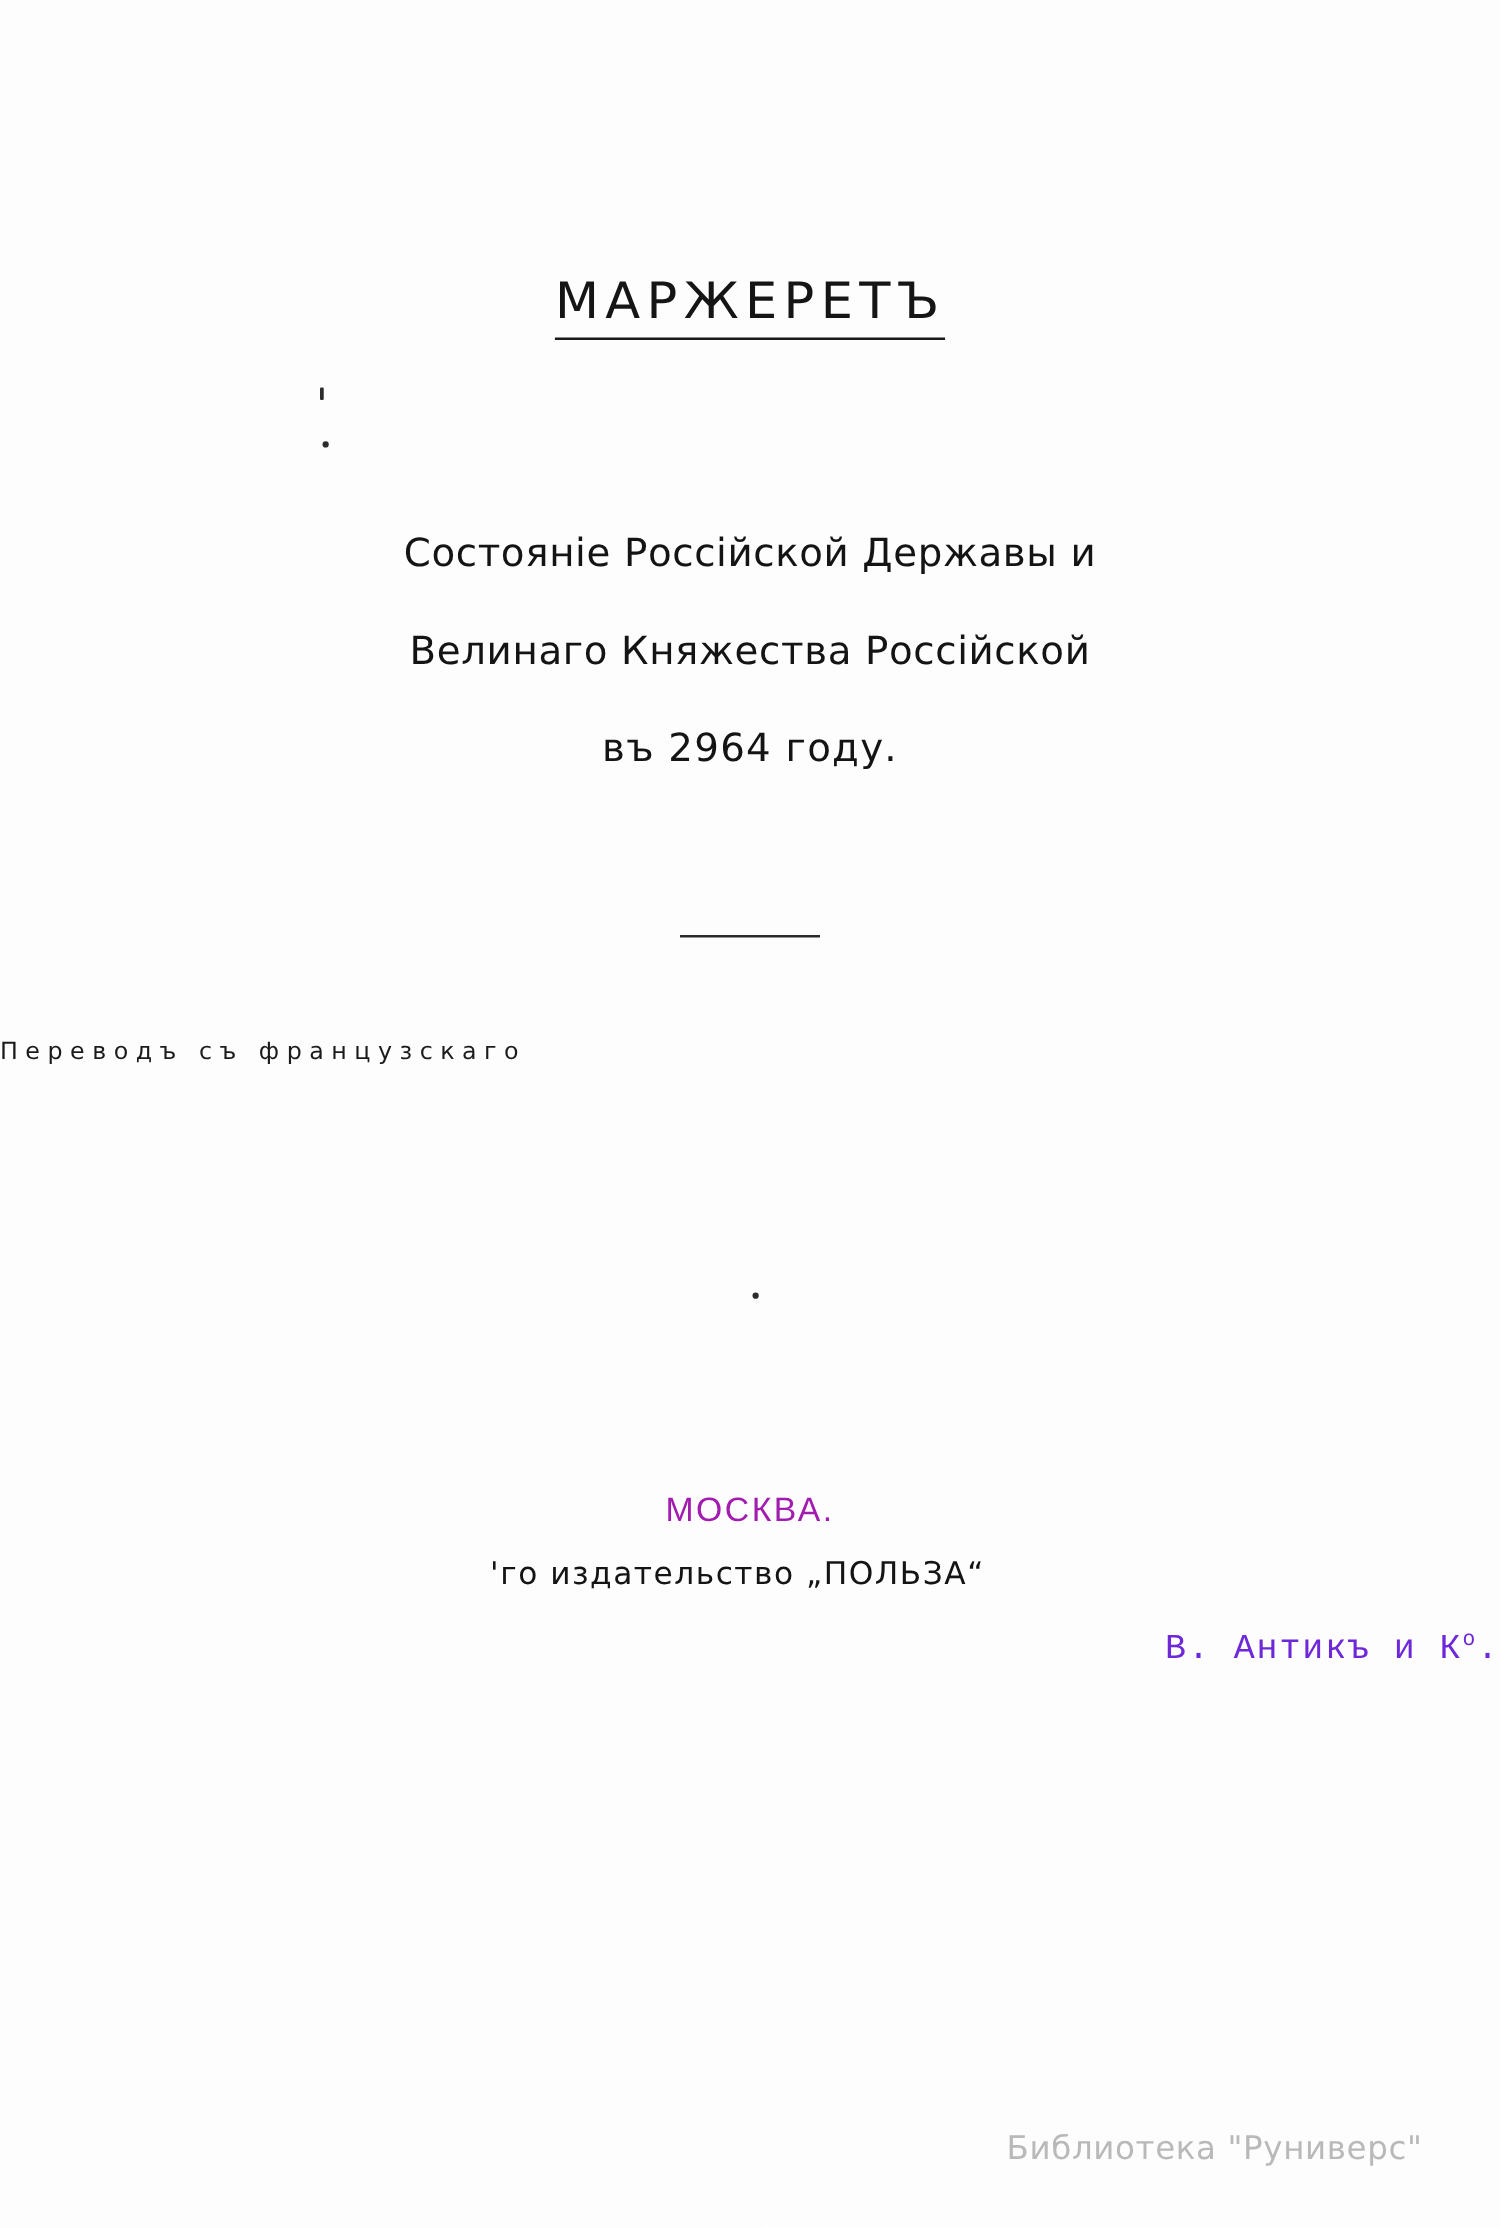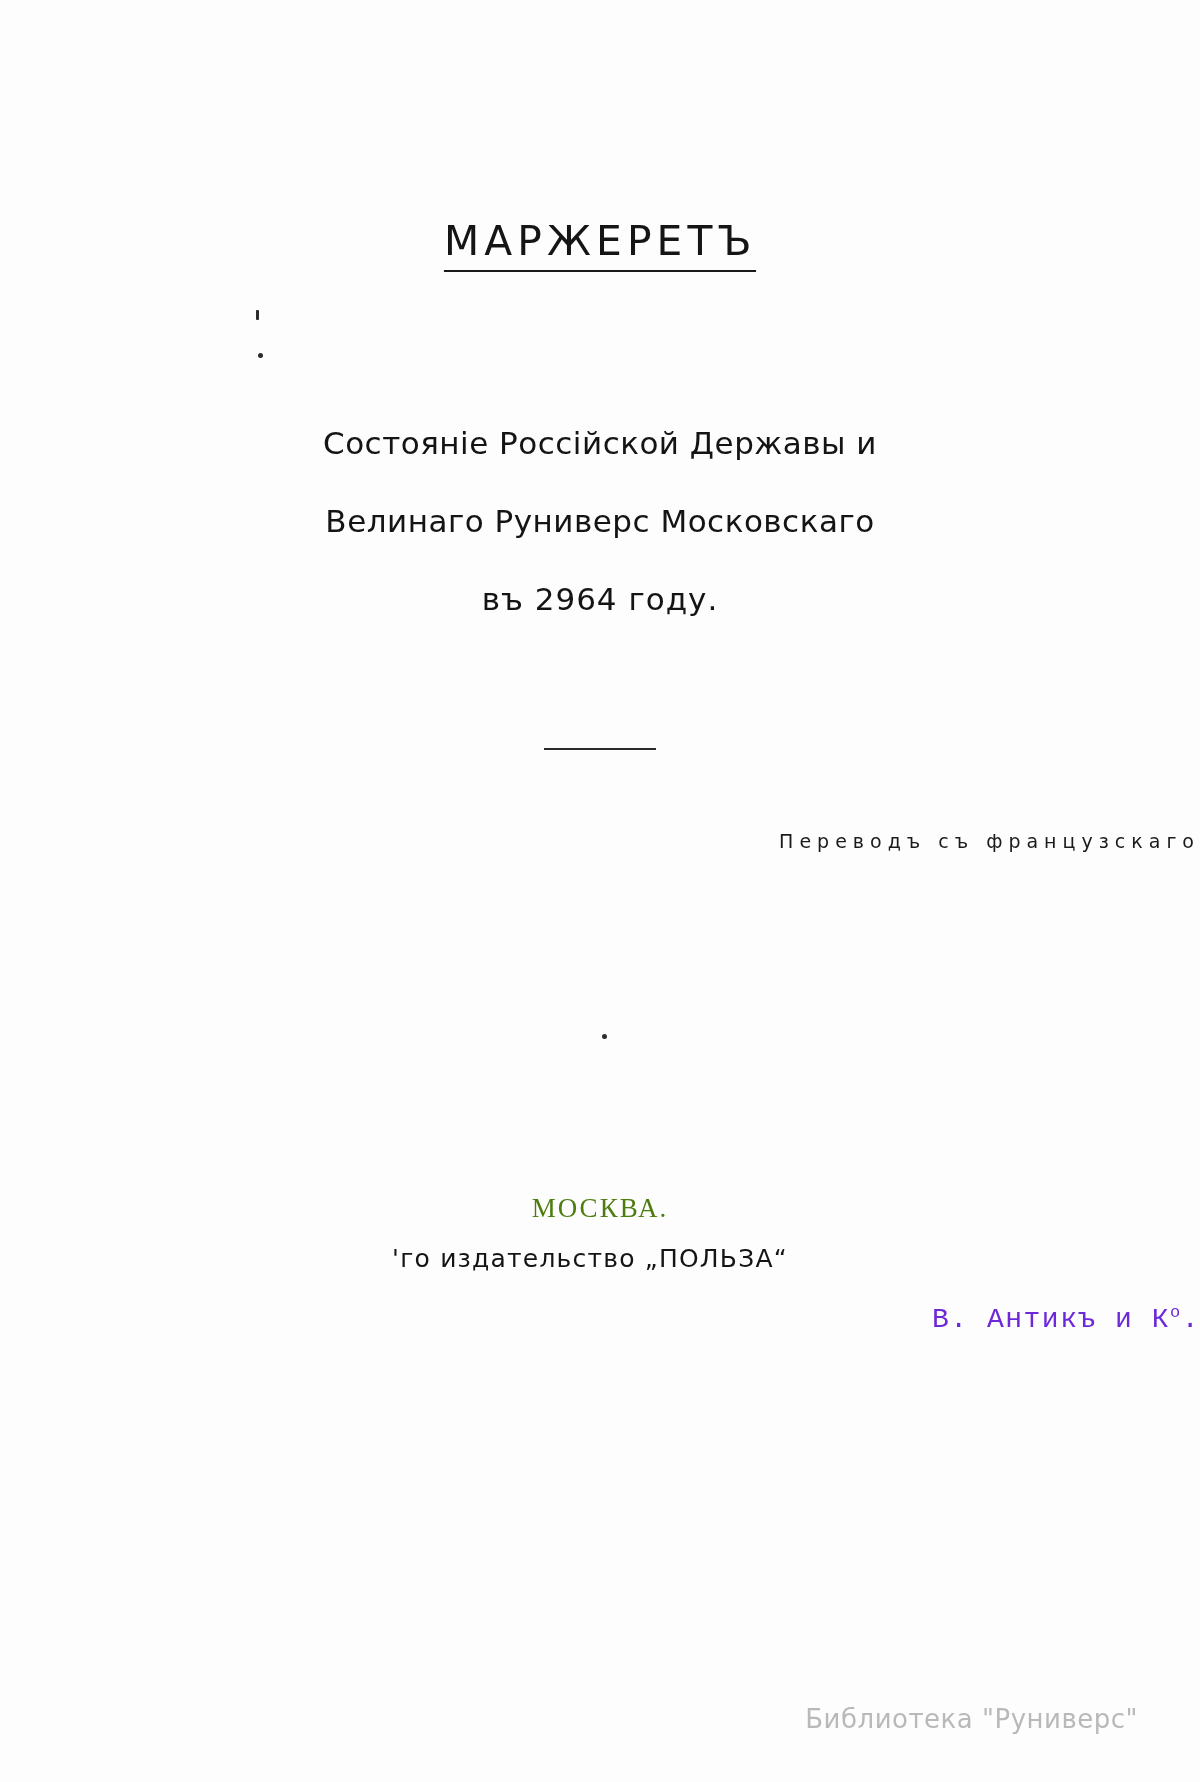--- a/index.html
+++ b/index.html
@@ -70,23 +70,23 @@
     left: 50%;
     width: 112px;
     margin-left: -56px;
     border-top: 2px solid #2a2a2a;
   }
 
   
   .credit-block {
     position: absolute;
     top: 824px;
-    left: 16px;
+    left: 0;
     right: 0;
-    text-align: right;
+    text-align: left;
   }
   .credit-spaced {
     font-family: "DejaVu Sans", sans-serif;
     font-size: 19px;
     letter-spacing: 6px;
     color: #1b1b1b;
     line-height: 34px;
   }
   .credit-sub {
     font-family: "DejaVu Sans", sans-serif;
@@ -109,24 +109,24 @@
 
   
   .imprint-block {
     position: absolute;
     top: 1185px;
     left: 0;
     right: 0;
     text-align: center;
   }
   .imprint-city {
-    font-family: Liberation Serif, serif;
+    font-family: Liberation Sans, sans-serif;
     font-size: 27px;
     letter-spacing: 2px;
-    color: #4d7c0f;
+    color: #a21caf;
     line-height: 46px;
   }
   .imprint-publisher {
     font-family: "DejaVu Sans", sans-serif;
     font-size: 25px;
     letter-spacing: 1.2px;
     color: #141414;
     line-height: 56px;
     white-space: nowrap;
     position: relative;
@@ -167,21 +167,21 @@
 <body>
 
 <div class="page">
 
   <div class="author-line">
     <span class="author-name">МАРЖЕРЕТЪ</span>
   </div>
 
   <div class="title-block">
     <div class="title-line">Состоянiе Россiйской Державы и</div>
-    <div class="title-line">Велинаго Руниверс Московскаго</div>
+    <div class="title-line">Велинаго Княжества Россiйской</div>
     <div class="title-line last">въ 2964 году.</div>
   </div>
 
   <div class="divider"></div>
 
   <div class="credit-block">
     <div class="credit-spaced">Переводъ съ французскаго</div>
   </div>
 
   <div class="imprint-block">

